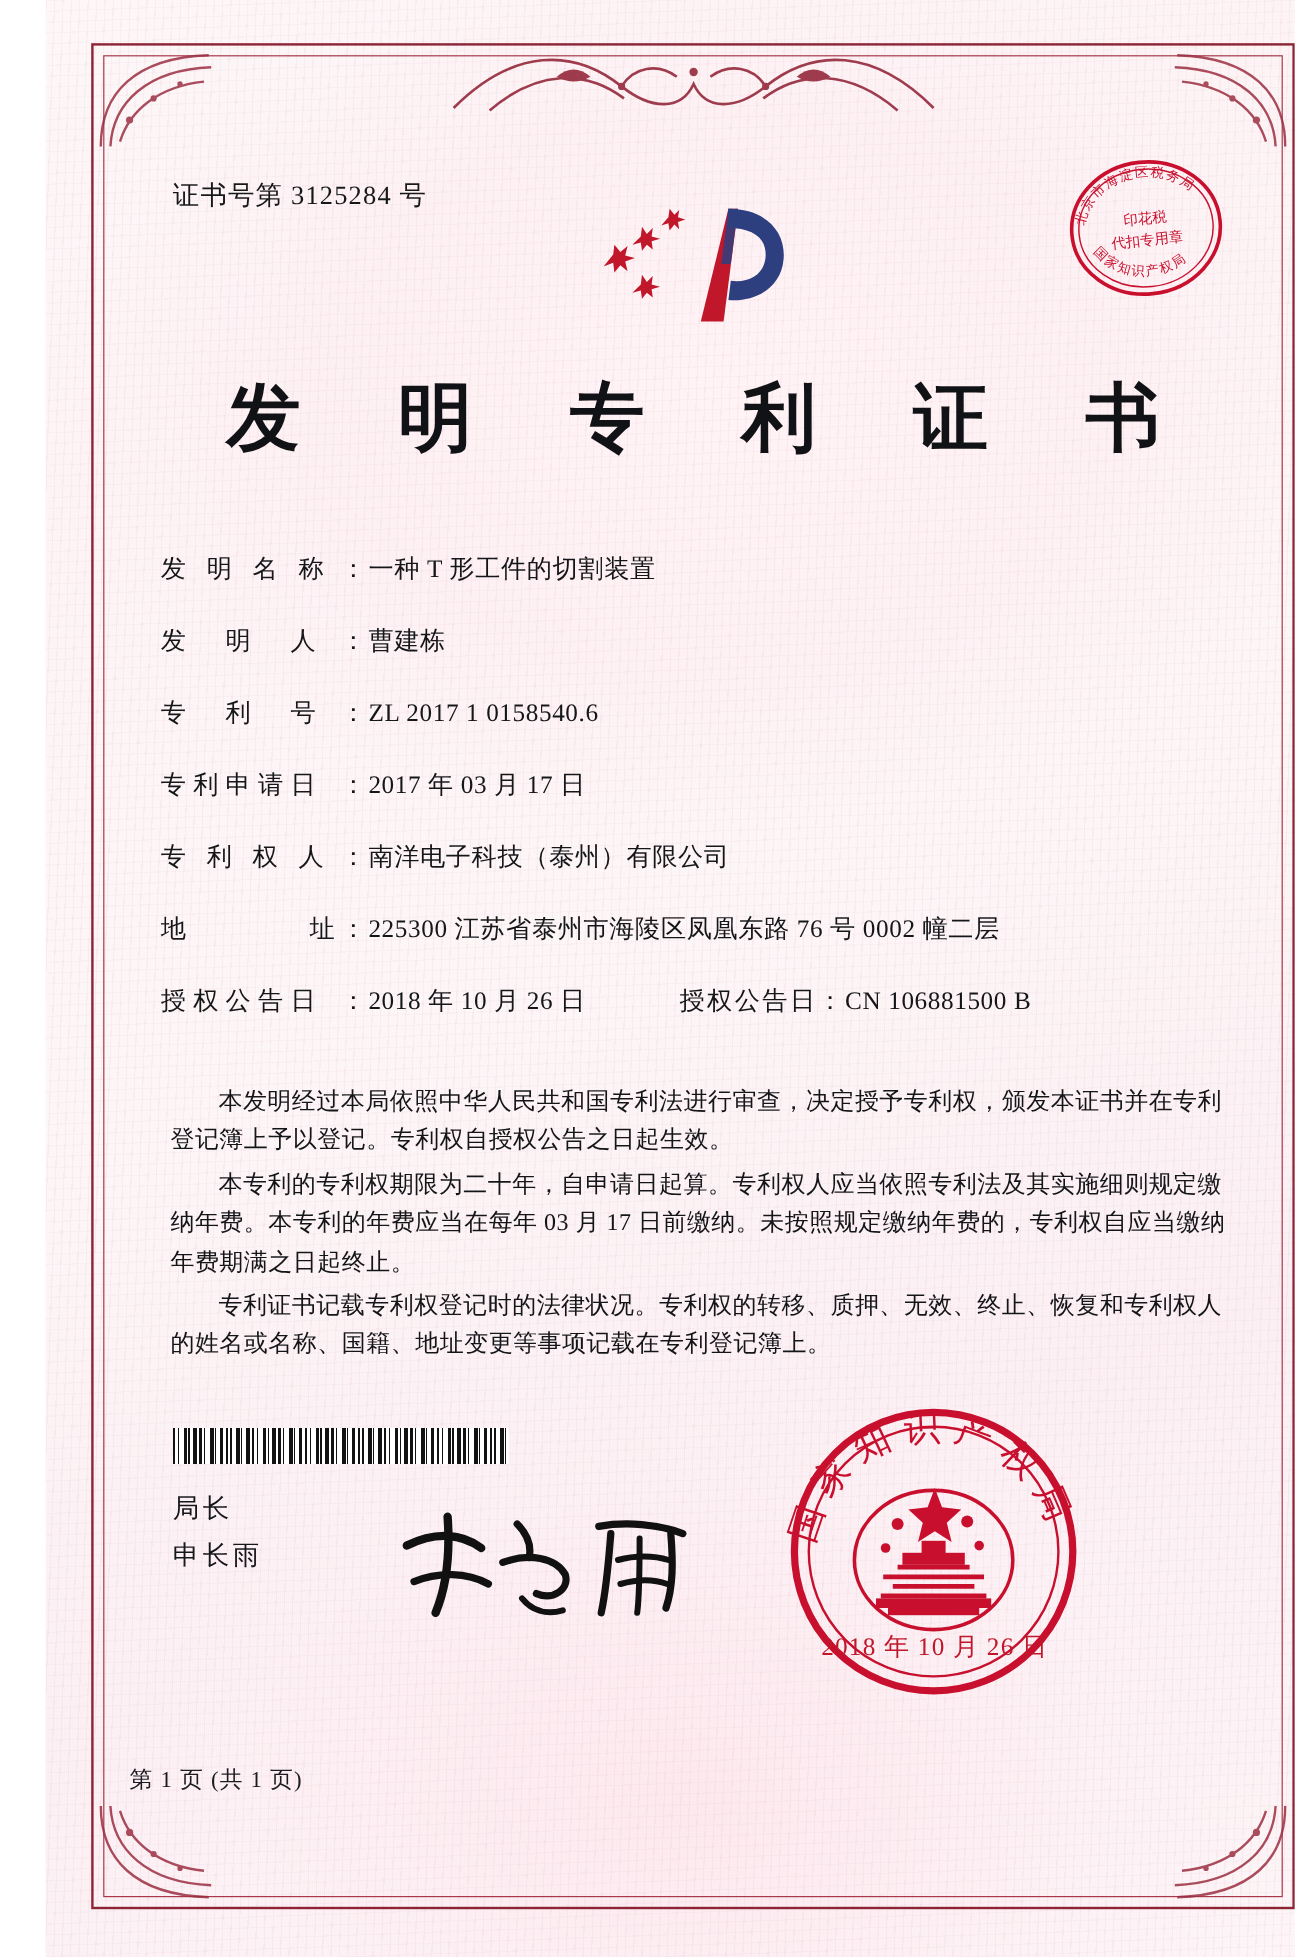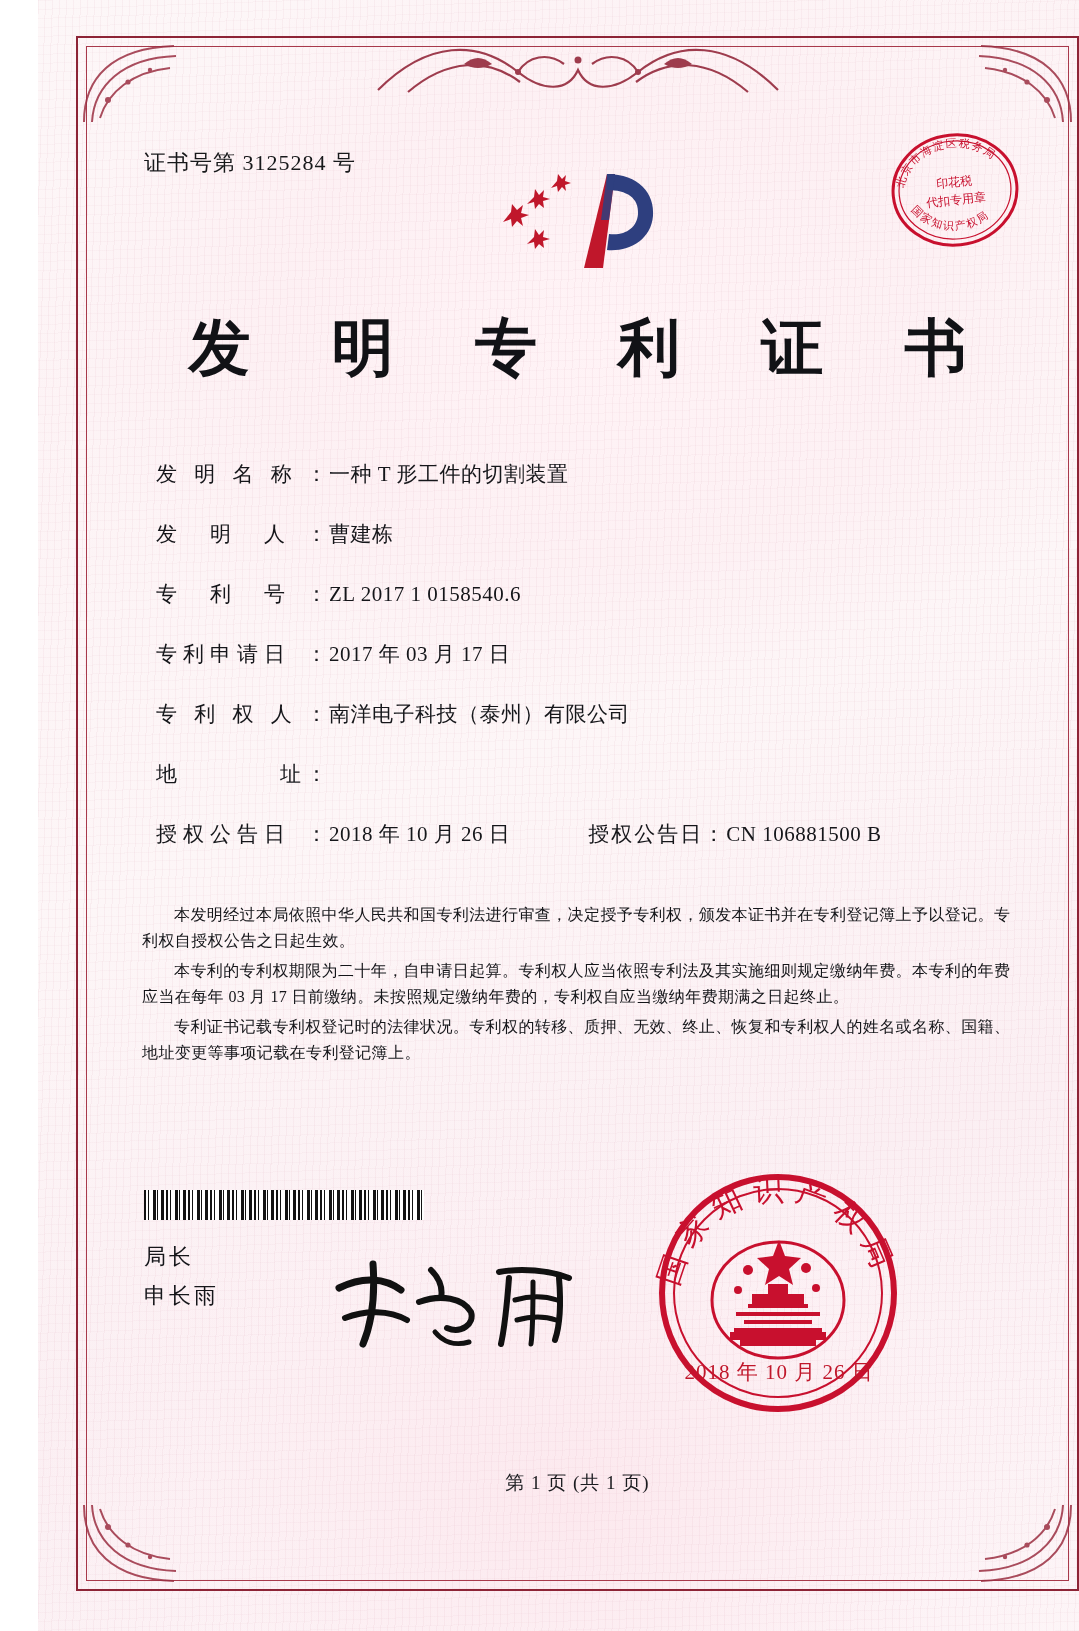--- a/index.html
+++ b/index.html
@@ -110,21 +110,21 @@
     font-size: 62px;
     font-weight: bold;
     letter-spacing: 22px;
     text-indent: 22px;
     color: #111216;
     font-family: Liberation Mono, monospace;
   }
 
   .fields {
     position: absolute;
-    left: 48px;
+    left: 26px;
     right: 20px;
     top: 390px;
     font-size: 21px;
     color: #15161a;
   }
   .field-row {
     display: flex;
     align-items: baseline;
     margin-bottom: 32px;
     white-space: nowrap;
@@ -140,21 +140,21 @@
   .field-row.dual .second-label {
     margin-left: 78px;
     letter-spacing: 2px;
   }
 
   .paragraphs {
     position: absolute;
     left: 34px;
     right: 22px;
     top: 832px;
-    font-size: 16px;
+    font-size: 20px;
     line-height: 1.62;
     color: #141519;
     font-family: "Liberation Serif", "DejaVu Serif", serif;
   }
   .paragraphs p {
     margin: 0 0 4px 0;
     text-indent: 2em;
     letter-spacing: .4px;
   }
 
@@ -210,21 +210,21 @@
     font-size: 21px;
     color: #c0172b;
     letter-spacing: 1px;
     font-family: "Liberation Serif", serif;
   }
 
   .footer {
     position: absolute;
     left: 0; right: 0;
     top: 1400px;
-    text-align: center;
+    text-align: left;
     font-size: 19px;
     color: #1b1c20;
     letter-spacing: 1px;
   }
 </style>
 </head>
 <body>
 
 <div id="page">
 
@@ -374,20 +374,21 @@
 
       <div class="field-row">
         <span class="field-label">专 利 权 人</span>
         <span class="field-sep">：</span>
         <span class="field-value">南洋电子科技（泰州）有限公司</span>
       </div>
 
       <div class="field-row">
         <span class="field-label wide">地　　　址</span>
         <span class="field-sep">：</span>
+        <span class="field-value">225300 江苏省泰州市海陵区凤凰东路 76 号 0002 幢二层</span>
       </div>
 
       <div class="field-row dual">
         <span class="field-label">授权公告日</span>
         <span class="field-sep">：</span>
         <span class="field-value">2018 年 10 月 26 日</span>
         <span class="second-label">授权公告日</span>
         <span class="field-sep">：</span>
         <span class="field-value">CN 106881500 B</span>
       </div>

